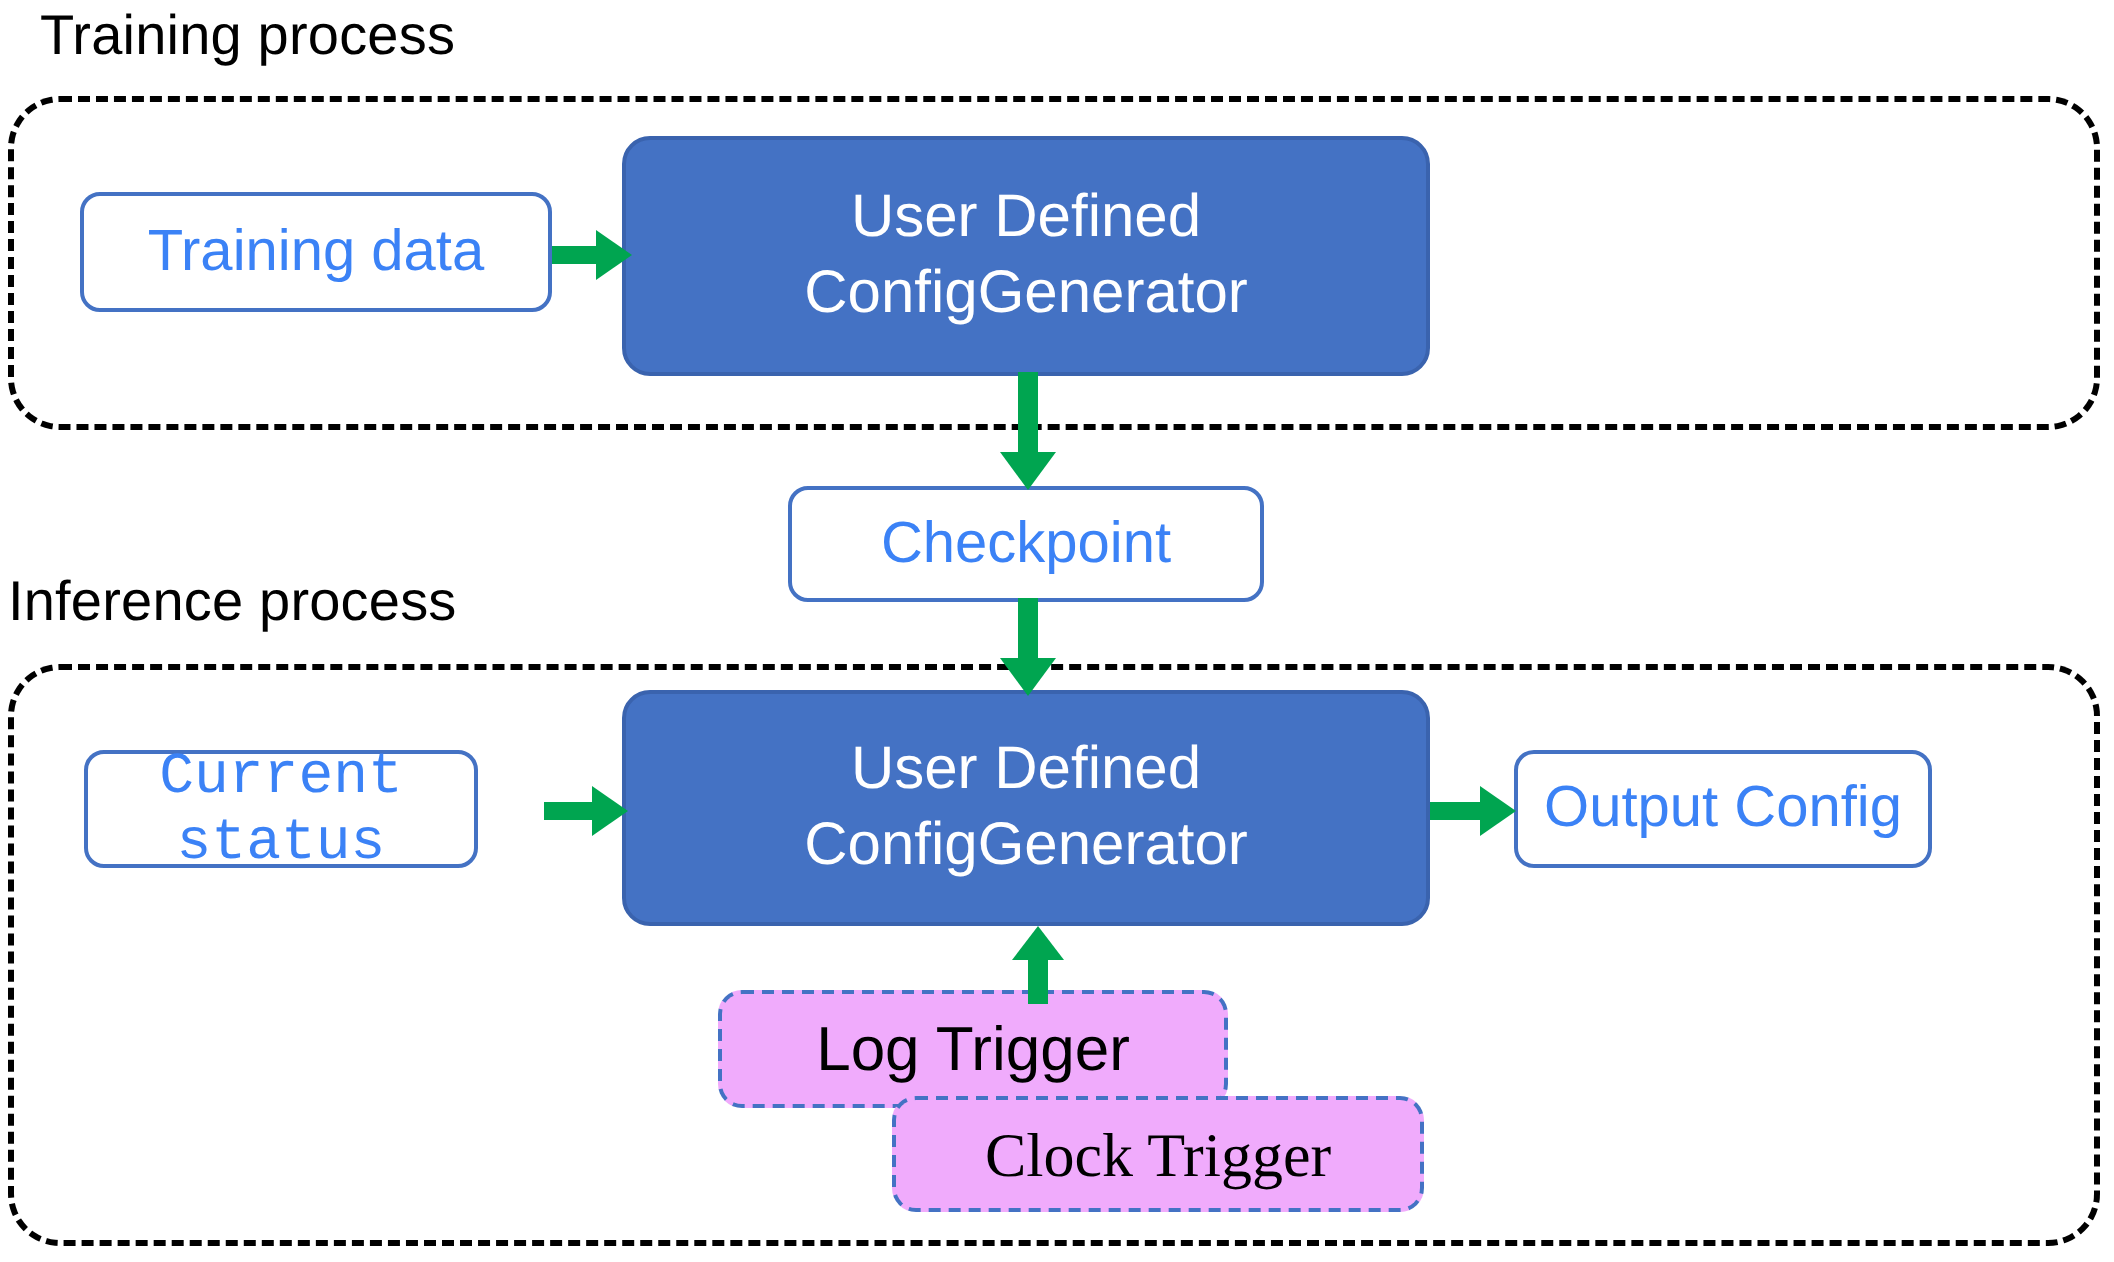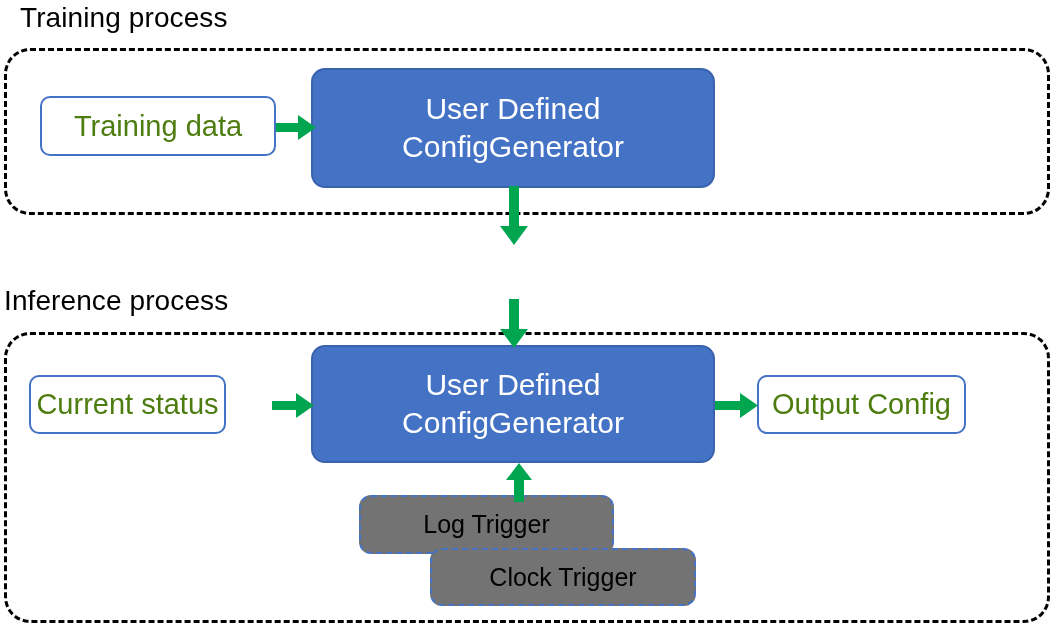--- a/index.html
+++ b/index.html
@@ -50,54 +50,54 @@
     align-items: center;
     justify-content: center;
     text-align: center;
   }
 
   
   .node-plain {
     background: #ffffff;
     border: 2px solid #4472C4;
     border-radius: 10px;
-    color: #4d7c0f;
+    color: #3b82f6;
     font-size: 29px;
     line-height: 33px;
   }
 
   
   .node-primary {
     background: #4472C4;
     border: 2px solid #3A63AE;
     border-radius: 14px;
     color: #ffffff;
     font-size: 30px;
     line-height: 38px;
   }
 
   
   .node-trigger {
-    background: #737373;
+    background: #f0abfc;
     border: 2px dashed #4472C4;
     border-radius: 12px;
     color: #000000;
-    font-size: 25px;
+    font-size: 31px;
     line-height: 33px;
   }
 
   
   #node-training-data   { left: 40px;  top: 96px;  width: 236px; height: 60px; }
   #node-train-generator { left: 311px; top: 68px;  width: 404px; height: 120px; }
   #node-checkpoint      { left: 394px; top: 243px; width: 238px; height: 58px; }
-  #node-current-status  { left: 29px;  top: 375px; width: 197px; height: 59px; }
+  #node-current-status  { left: 42px;  top: 375px; width: 197px; height: 59px; font-family: Liberation Mono, monospace; }
   #node-infer-generator { left: 311px; top: 345px; width: 404px; height: 118px; }
   #node-output-config   { left: 757px; top: 375px; width: 209px; height: 59px; }
   #node-log-trigger     { left: 359px; top: 495px; width: 255px; height: 59px; z-index: 3; }
-  #node-clock-trigger   { left: 430px; top: 548px; width: 266px; height: 58px; z-index: 4; }
+  #node-clock-trigger   { left: 446px; top: 548px; width: 266px; height: 58px; z-index: 4; font-family: Liberation Serif, serif; }
 
   .node-primary .node-text { display: block; }
 
   
   .arrow {
     position: absolute;
     z-index: 5;
   }
   .arrow svg { display: block; overflow: visible; }
 
@@ -121,20 +121,23 @@
     <span class="node-text">Training data</span>
   </div>
 
   <div class="node node-primary" id="node-train-generator">
     <div>
       <span class="node-text">User Defined</span>
       <span class="node-text">ConfigGenerator</span>
     </div>
   </div>
 
+  <div class="node node-plain" id="node-checkpoint">
+    <span class="node-text">Checkpoint</span>
+  </div>
 
   <div class="section-label" id="label-inference">Inference process</div>
 
   <div class="process-container" id="container-inference"></div>
 
   <div class="node node-plain" id="node-current-status">
     <span class="node-text">Current status</span>
   </div>
 
   <div class="node node-primary" id="node-infer-generator">

